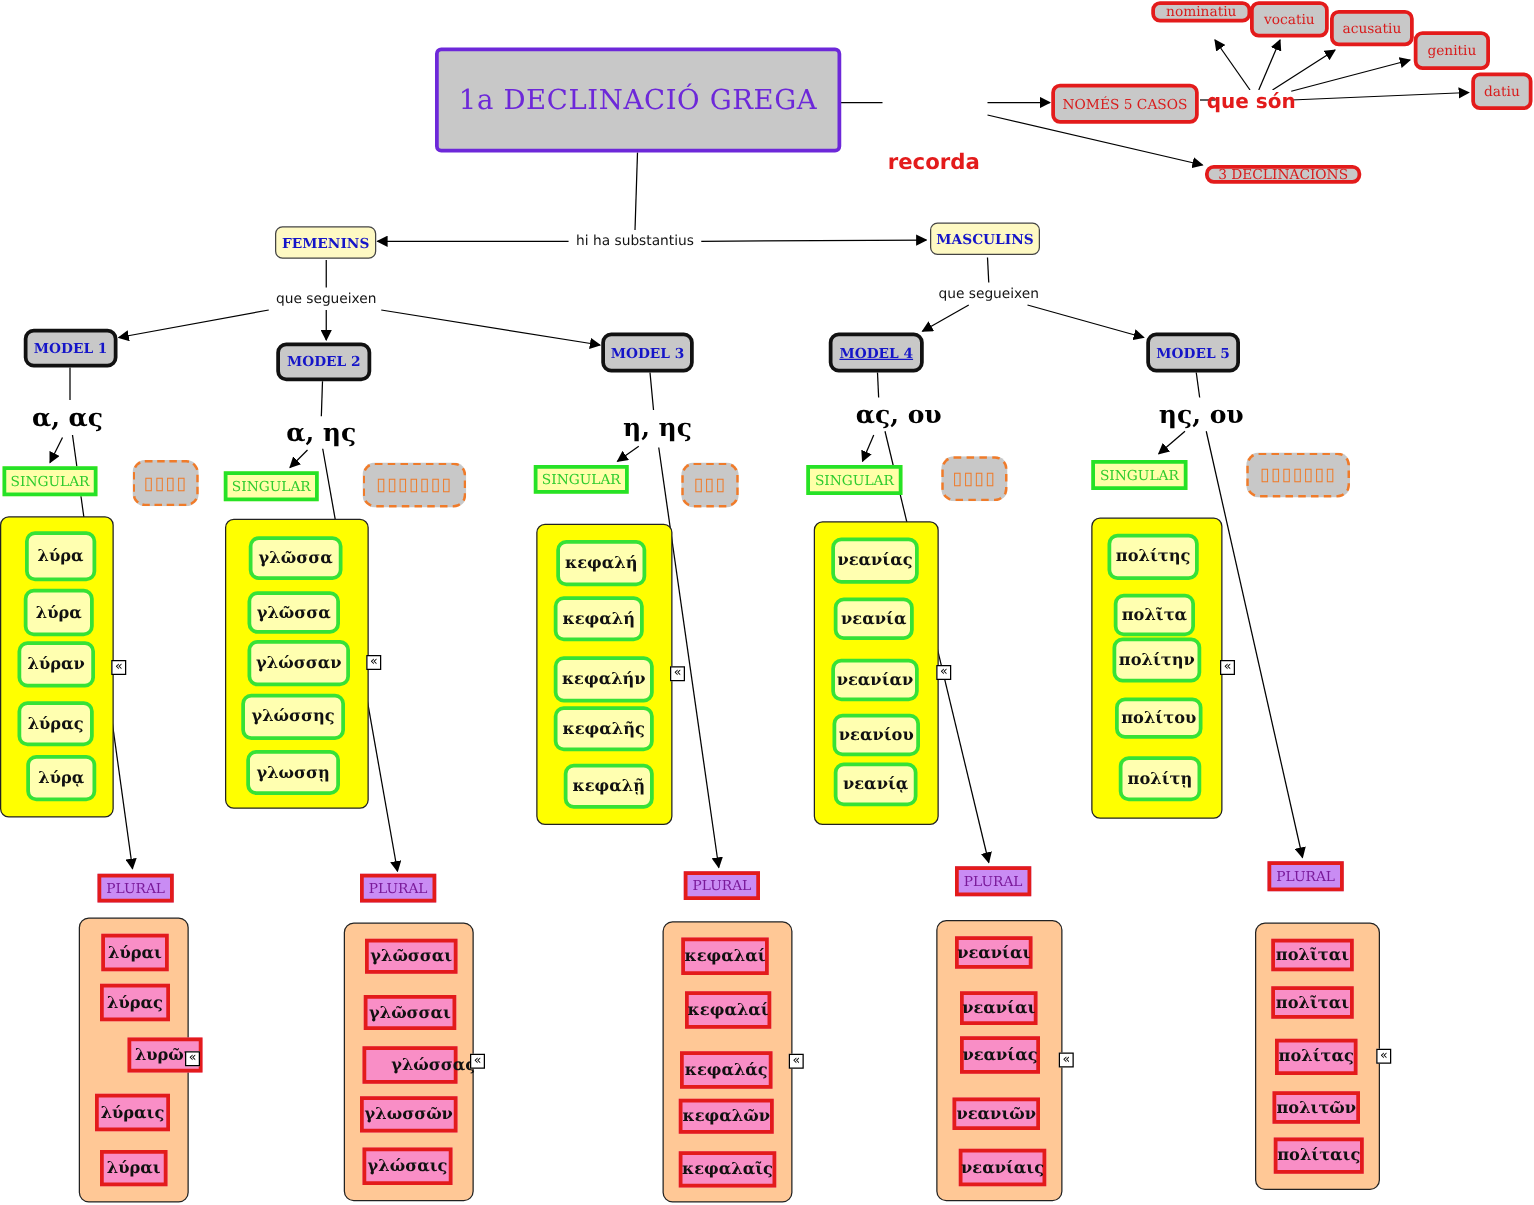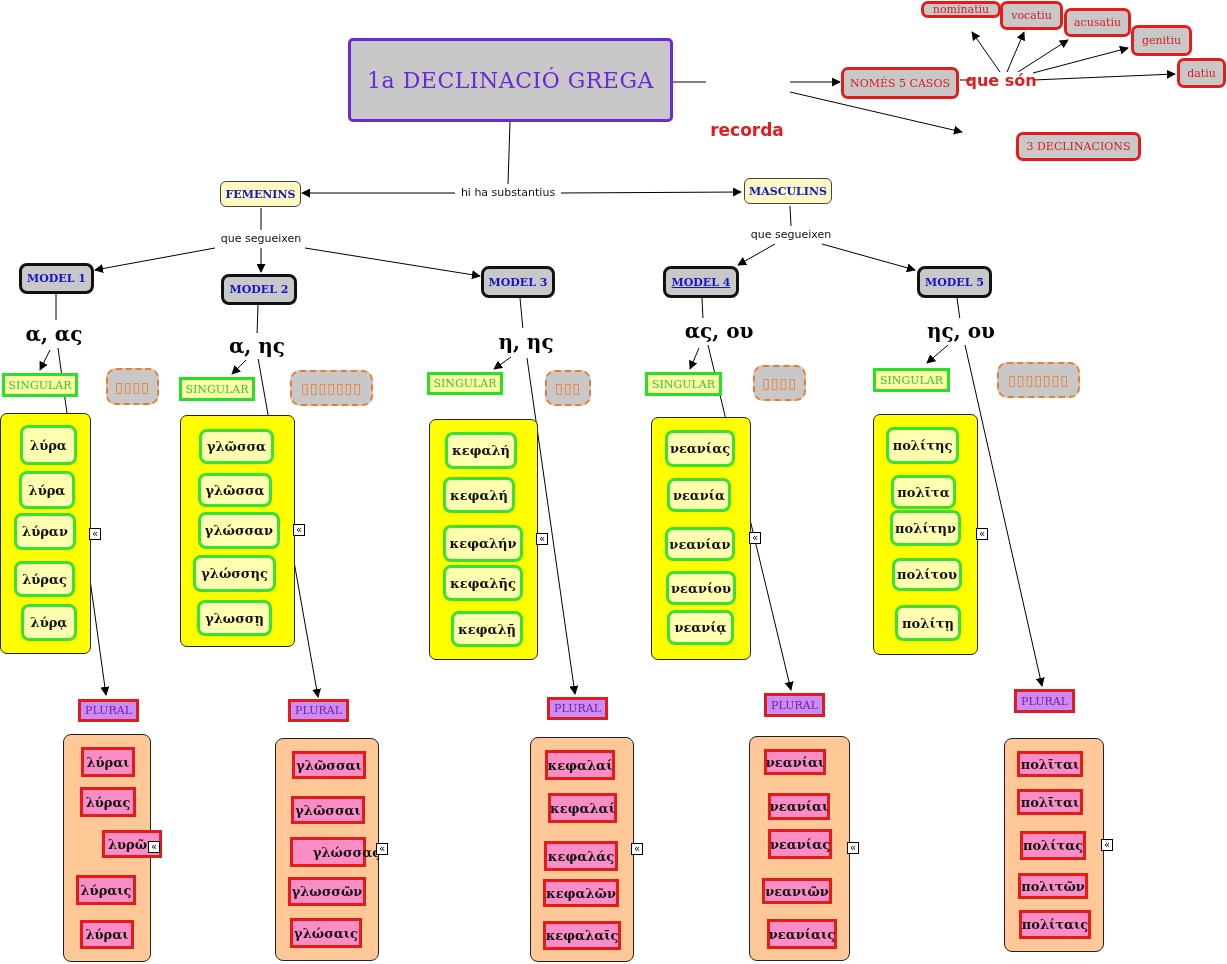--- a/index.html
+++ b/index.html
@@ -82,21 +82,21 @@
 </div>
 
 <div class="abs redlink" style="left:707px;top:72px;width:80px;height:20px;font-size:17px;margin-top:48px;">recorda</div>
 <div class="abs casebox" style="left:841px;top:67px;width:118px;height:32px;">NOMÉS 5 CASOS</div>
 <div class="abs redlink" style="left:972px;top:72px;width:58px;height:16px;font-size:16px;">que són</div>
 <div class="abs casebox" style="left:921px;top:1px;width:80px;height:17px;">nominatiu</div>
 <div class="abs casebox" style="left:1000px;top:1px;width:63px;height:29px;">vocatiu</div>
 <div class="abs casebox" style="left:1064px;top:8px;width:67px;height:29px;">acusatiu</div>
 <div class="abs casebox" style="left:1131px;top:25px;width:61px;height:31px;">genitiu</div>
 <div class="abs casebox" style="left:1177px;top:58px;width:49px;height:30px;">datiu</div>
-<div class="abs casebox" style="left:1016px;top:132px;width:125px;height:29px;">3 DECLINACIONS</div>
+<div class="abs casebox" style="left:964px;top:132px;width:125px;height:15px;">3 DECLINACIONS</div>
 
 <div class="abs linklabel" style="left:455px;top:185px;width:106px;height:15px;">hi ha substantius</div>
 
 <div class="abs gender" style="left:220px;top:181px;width:81px;height:26px;">FEMENINS</div>
 <div class="abs gender" style="left:744px;top:178px;width:88px;height:26px;">MASCULINS</div>
 <div class="abs linklabel" style="left:214px;top:231px;width:94px;height:15px;">que segueixen</div>
 <div class="abs linklabel" style="left:744px;top:227px;width:94px;height:15px;">que segueixen</div>
 
 <div class="abs model" style="left:19px;top:263px;width:75px;height:31px;">MODEL 1</div>
 <div class="abs model" style="left:221px;top:274px;width:76px;height:31px;">MODEL 2</div>

